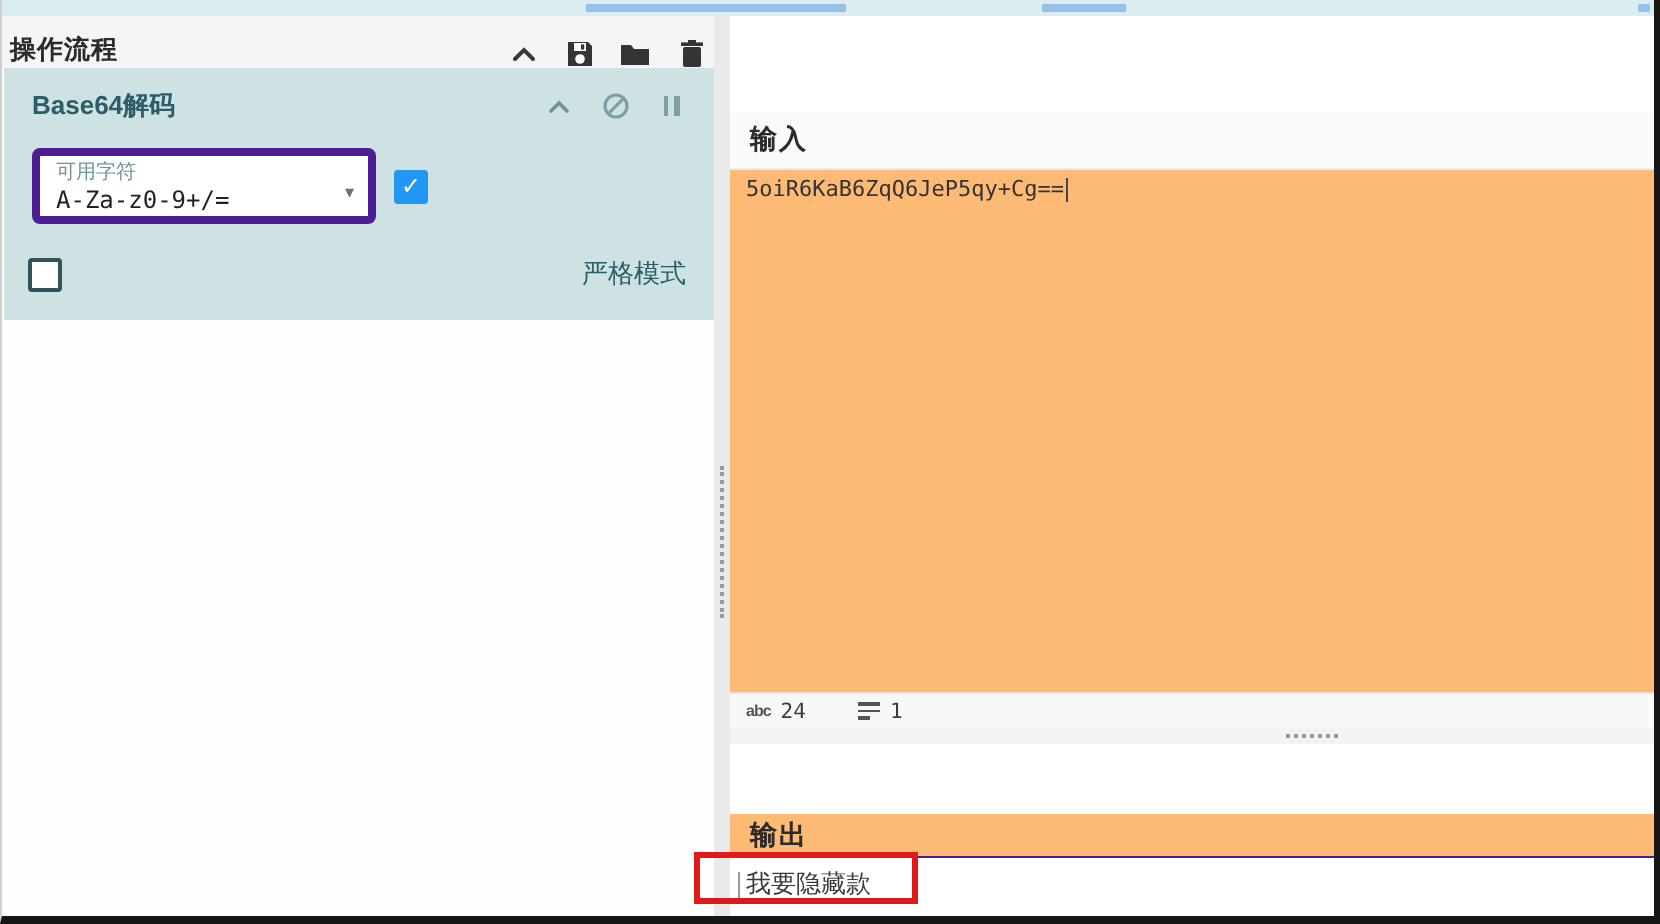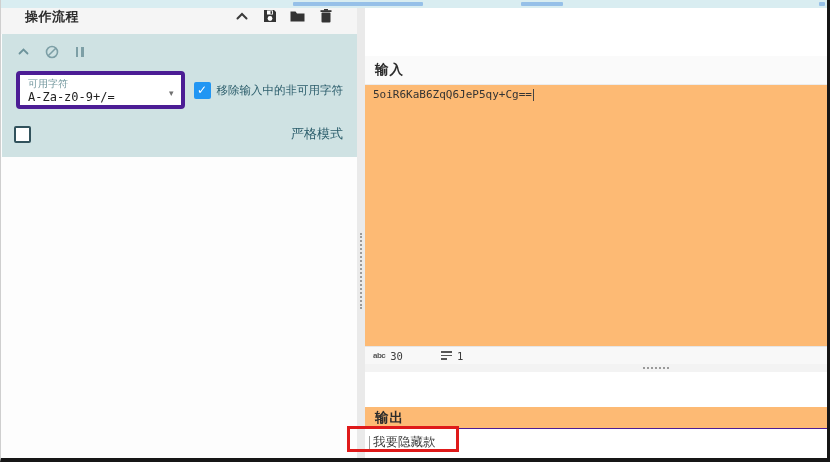--- a/index.html
+++ b/index.html
@@ -18,22 +18,22 @@
   .top-strip .smudge { position:absolute; top:2px; height:4px; background:#7fb0e4; opacity:.75; border-radius:1px; }
   .smudge.s1 { left:292px; width:130px; }
   .smudge.s2 { left:520px; width:42px; }
   .smudge.s3 { left:818px; width:6px; }
 
   .main { display:flex; height:450px; }
 
   
   .left-panel { width:356px; display:flex; flex-direction:column; background:#fdfdfd; }
   .panel-header {
-    height:26px; background:#f5f5f5; display:flex; align-items:flex-start;
-    padding:0 24px; flex:0 0 auto;
+    height:26px; background:#f5f5f5; display:flex; align-items:flex-end;
+    padding:0 4px; flex:0 0 auto;
   }
   .panel-header .ph-title { font-size:13px; font-weight:bold; color:#2b2b2b; flex:1; letter-spacing:.5px; }
   .ph-icons { display:flex; align-items:center; gap:13px; }
   .icon-btn { display:inline-flex; align-items:center; justify-content:center; width:15px; height:15px; cursor:pointer; }
 
   .recipe-card { background:#cfe2e3; margin:0 0 0 1px; padding:10px 14px 14px 14px; flex:0 0 auto; }
   .op-header { display:flex; align-items:center; }
   .op-title { flex:1; font-size:13px; font-weight:bold; color:#2b5d6b; }
   .op-icons { display:flex; align-items:center; gap:13px; }
   .op-icons svg, .op-icons .pause { opacity:.85; }
@@ -74,21 +74,21 @@
     background:#fafafa; border-bottom:1px solid #ececec;
     display:flex; align-items:center; padding:0 10px; flex:0 0 auto;
   }
   .io-header .io-title { font-size:13.5px; font-weight:bold; color:#2b2b2b; letter-spacing:1px; }
   .input-header { height:29px;margin-top:48px; }
   .input-content { height:261px; background:#fdba74; padding:3px 8px; font-size:11px; color:#333; cursor:text; }
   .caret-line { display:inline-block; width:1px; height:12px; background:#444; vertical-align:text-bottom; margin-left:1px; }
 
   .status-bar {
     height:18px; background:#f8f8f8; border-top:1px solid #e6e6e6;
-    display:flex; align-items:center; padding:0 8px; gap:24px; flex:0 0 auto;
+    display:flex; align-items:center; padding:0 8px; gap:12px; flex:0 0 auto;
   }
   .status-item { display:flex; align-items:center; gap:5px; color:#3c3c3c; font-size:10.5px; }
   .abc-glyph { font-size:8px; font-weight:bold; letter-spacing:-.5px; color:#555; }
   .lines-icon { display:inline-block; width:11px; }
   .lines-icon i { display:block; height:1.5px; background:#555; margin:2px 0; }
   .lines-icon i:nth-child(2){ width:11px; } .lines-icon i:nth-child(1){ width:11px; } .lines-icon i:nth-child(3){ width:6px; }
   .status-bar .status-item + .status-item { margin-left:14px; }
 
   .h-splitter { height:8px; background:#f3f3f3; position:relative; cursor:row-resize; }
   .h-splitter .h-dots {
@@ -152,20 +152,21 @@
               <rect x="1.5" y="3.5" width="9" height="10" rx="1" fill="#343434"></rect>
               <rect x="0.5" y="1.2" width="11" height="1.8" fill="#343434"></rect>
               <rect x="4" y="0" width="4" height="1.6" fill="#343434"></rect>
             </svg>
           </span>
         </span>
       </div>
 
       <div class="recipe-card">
         <div class="op-header">
+          <span class="op-title">Base64解码</span>
           <span class="op-icons">
             <span class="icon-btn">
               <svg class="ic" width="11" height="7" viewBox="0 0 11 7">
                 <polyline points="1.5,5.5 5.5,1.5 9.5,5.5" fill="none" stroke="#5d868f" stroke-width="1.8" stroke-linecap="round"></polyline>
               </svg>
             </span>
             <span class="icon-btn">
               <svg class="ic" width="14" height="14" viewBox="0 0 14 14">
                 <circle cx="7" cy="7" r="5.5" fill="none" stroke="#6f949c" stroke-width="1.6"></circle>
                 <line x1="3.2" y1="10.8" x2="10.8" y2="3.2" stroke="#6f949c" stroke-width="1.6"></line>
@@ -179,21 +180,20 @@
         </div>
 
         <div class="op-args">
           <div class="field">
             <div class="field-label">可用字符</div>
             <div class="field-value mono">A-Za-z0-9+/=</div>
             <span class="field-caret">▾</span>
           </div>
           <label class="check-row">
             <span class="checkbox checked">✓</span>
-            <span class="check-label lbl-remove">移除输入中的非可用字符</span>
           </label>
         </div>
 
         <label class="check-row strict-row">
           <span class="checkbox unchecked"></span>
           <span class="check-label lbl-strict">严格模式</span>
         </label>
       </div>
 
       <div class="recipe-empty"></div>
@@ -207,21 +207,21 @@
 
       <div class="io-header input-header">
         <span class="io-title">输入</span>
       </div>
 
       <div class="input-content mono"><span>5oiR6KaB6ZqQ6JeP5qy+Cg==</span><span class="caret-line"></span></div>
 
       <div class="status-bar">
         <span class="status-item">
           <span class="abc-glyph">abc</span>
-          <span class="mono">30</span>
+          <span class="mono">24</span>
         </span>
         <span class="status-item">
           <span class="lines-icon">
               <i></i>
               <i></i>
               <i></i>
             </span>
           <span class="mono">1</span>
         </span>
       </div>

